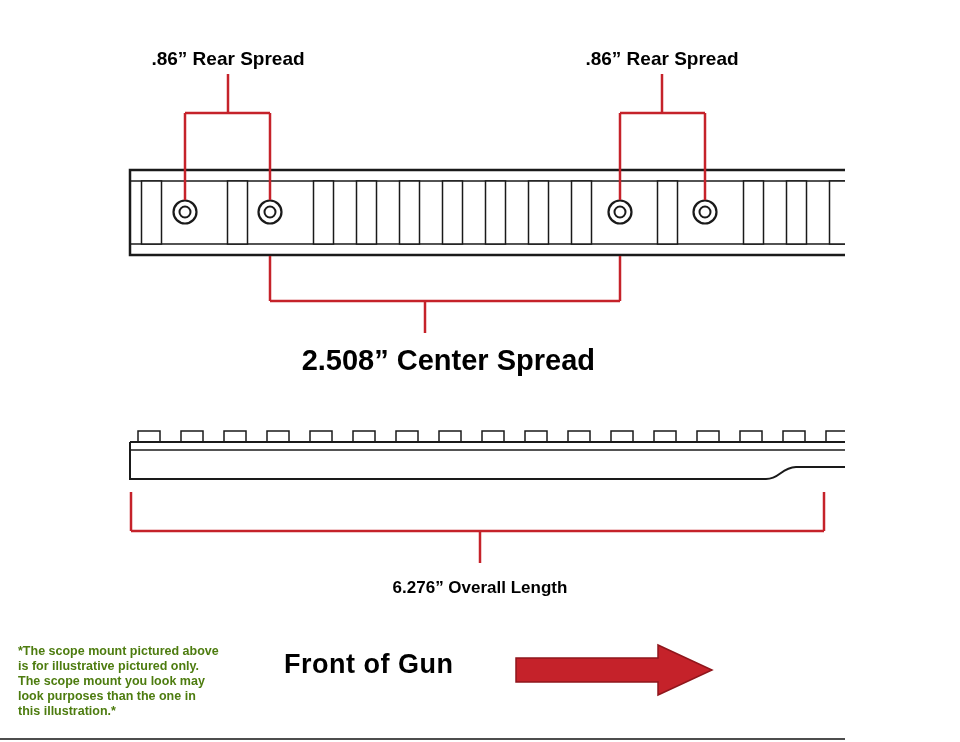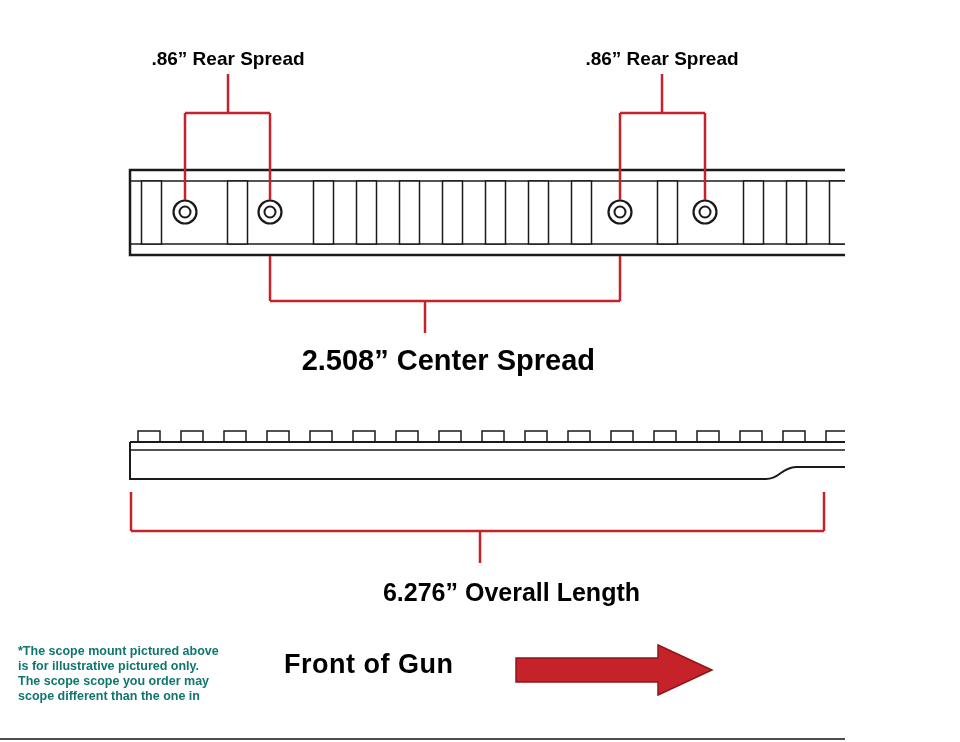--- a/index.html
+++ b/index.html
@@ -24,29 +24,29 @@
 
   .label {
     position: absolute;
     font-weight: bold;
     color: #000000;
     white-space: nowrap;
   }
   .rear-left    { left: 143px; top: 48px;  width: 170px; font-size: 19px; text-align: center; }
   .rear-right   { left: 577px; top: 48px;  width: 170px; font-size: 19px; text-align: center; }
   .center-spread{ left: 255px; top: 344px; width: 340px; font-size: 29px; text-align: right; }
-  .overall-len  { left: 320px; top: 578px; width: 320px; font-size: 25px; text-align: right; }
+  .overall-len  { left: 320px; top: 578px; width: 320px; font-size: 17px; text-align: center; }
   .front-of-gun { left: 284px; top: 649px; font-size: 27px; letter-spacing: 0.5px; }
   .disclaimer {
     position: absolute;
     left: 18px; top: 644px; width: 250px;
     font-weight: bold;
     font-size: 12.5px;
     line-height: 15px;
-    color: #0f766e;
+    color: #4d7c0f;
   }
   .bottom-rule {
     position: absolute;
     left: 0; top: 738px;
     width: 960px; height: 2px;
     background: #4d4d4d;
   }
 </style>
 </head>
 <body>
@@ -147,21 +147,22 @@
 
   <div class="label rear-right">.86” Rear Spread</div>
 
   <div class="label center-spread">2.508” Center Spread</div>
 
   <div class="label overall-len">6.276” Overall Length</div>
 
   <div class="disclaimer">
     <div>*The scope mount pictured above</div>
     <div>is for illustrative pictured only.</div>
-    <div>The scope scope you order may</div>
-    <div>scope different than the one in</div>
+    <div>The scope mount you look may</div>
+    <div>look purposes than the one in</div>
+    <div>this illustration.*</div>
   </div>
 
   <div class="label front-of-gun">Front of Gun</div>
 
   <div class="bottom-rule"></div>
 
 </div>
 
 </body></html>

